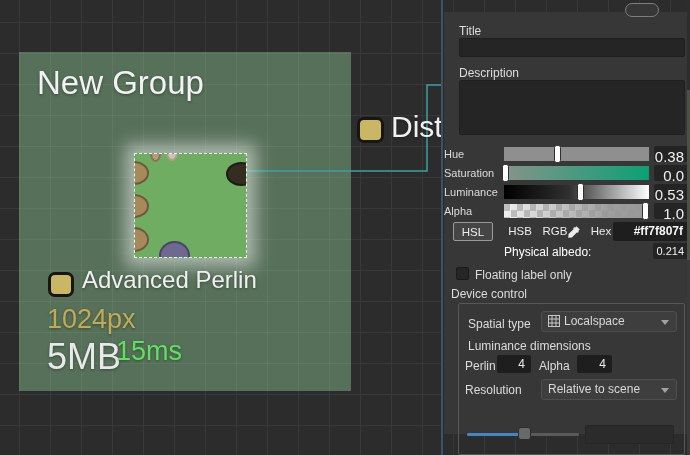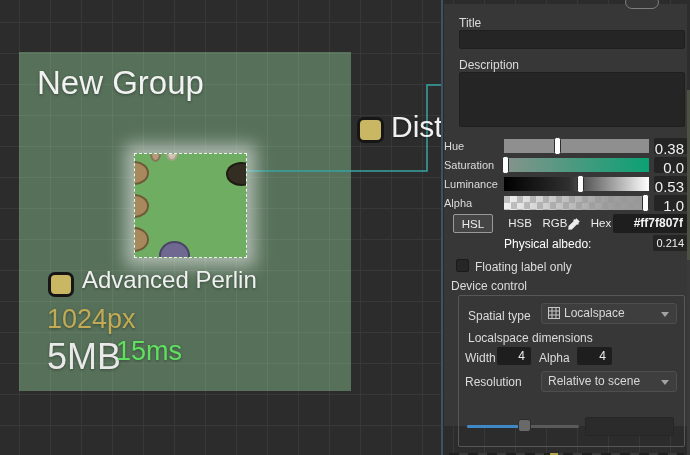--- a/index.html
+++ b/index.html
@@ -36,21 +36,21 @@
   .node-icon{position:absolute;background:#c9b763;border:3px solid #161616;border-radius:7px;}
   .g-text{position:absolute;color:#f0f0f0;text-shadow:0 1px 3px rgba(0,0,0,0.35);}
 
   
   .splitter{position:absolute;left:441px;top:0;width:2px;height:455px;background:#3c5266;}
   .edge-strip{position:absolute;left:687px;top:0;width:3px;height:455px;background:#3a3a3a;}
   .edge-strip .a{position:absolute;left:0;top:0;width:3px;height:90px;background:#2d2d2d;}
   .edge-strip .b{position:absolute;left:0;top:90px;width:3px;height:170px;background:#4b5244;}
 
   
-  .panel{position:absolute;left:443px;top:4px;width:244px;height:422px;background:#373737;border-left:1px solid #2a2a2a;}
+  .panel{position:absolute;left:443px;top:12px;width:244px;height:422px;background:#373737;border-left:1px solid #2a2a2a;}
   .panel .lbl{position:absolute;font-size:12px;color:#dcdcdc;}
   .partial-btn{position:absolute;left:181px;top:-9px;width:34px;height:14px;border:1px solid #7e7e7e;border-radius:7px;background:#373737;}
   .text-input{position:absolute;left:15px;width:226px;background:#252525;border:1px solid #1f1f1f;border-radius:2px;color:#e6e6e6;font-size:12px;padding:2px 5px;outline:none;}
   #title-input{top:26px;height:19px;}
   #desc-input{top:68px;height:55px;resize:none;}
 
   
   .srow{position:absolute;left:0;width:244px;height:17px;}
   .srow .slabel{position:absolute;left:0;top:1px;width:57px;text-align:left;font-size:11px;color:#dcdcdc;}
   .srow .bar{position:absolute;left:60px;top:0;width:145px;height:14px;}
@@ -193,23 +193,23 @@
 
     <div class="lbl" style="left:24px;top:305px;">Spatial type</div>
     <div class="dropdown" style="left:97px;top:299px;">
       <svg width="12" height="12" viewBox="0 0 12 12" style="vertical-align:-2px;margin-right:4px;">
         <rect x="0.5" y="0.5" width="11" height="11" fill="none" stroke="#c6c6c6"></rect>
         <path d="M4 0 V12 M8 0 V12 M0 4 H12 M0 8 H12" stroke="#c6c6c6" stroke-width="1"></path>
       </svg><span>Localspace</span>
       <div class="dd-arrow"></div>
     </div>
 
-    <div class="lbl" style="left:24px;top:327px;">Localspace dimensions</div>
-
-    <div class="lbl" style="left:21px;top:347px;">Width</div>
+    <div class="lbl" style="left:24px;top:327px;">Luminance dimensions</div>
+
+    <div class="lbl" style="left:21px;top:347px;">Perlin</div>
     <div class="num-field" style="left:53px;top:343px;width:34px;">4</div>
     <div class="lbl" style="left:95px;top:347px;">Alpha</div>
     <div class="num-field" style="left:133px;top:343px;width:35px;">4</div>
 
     <div class="lbl" style="left:21px;top:371px;">Resolution</div>
     <div class="dropdown" style="left:97px;top:367px;">
       <span>Relative to scene</span>
       <div class="dd-arrow"></div>
     </div>
 

